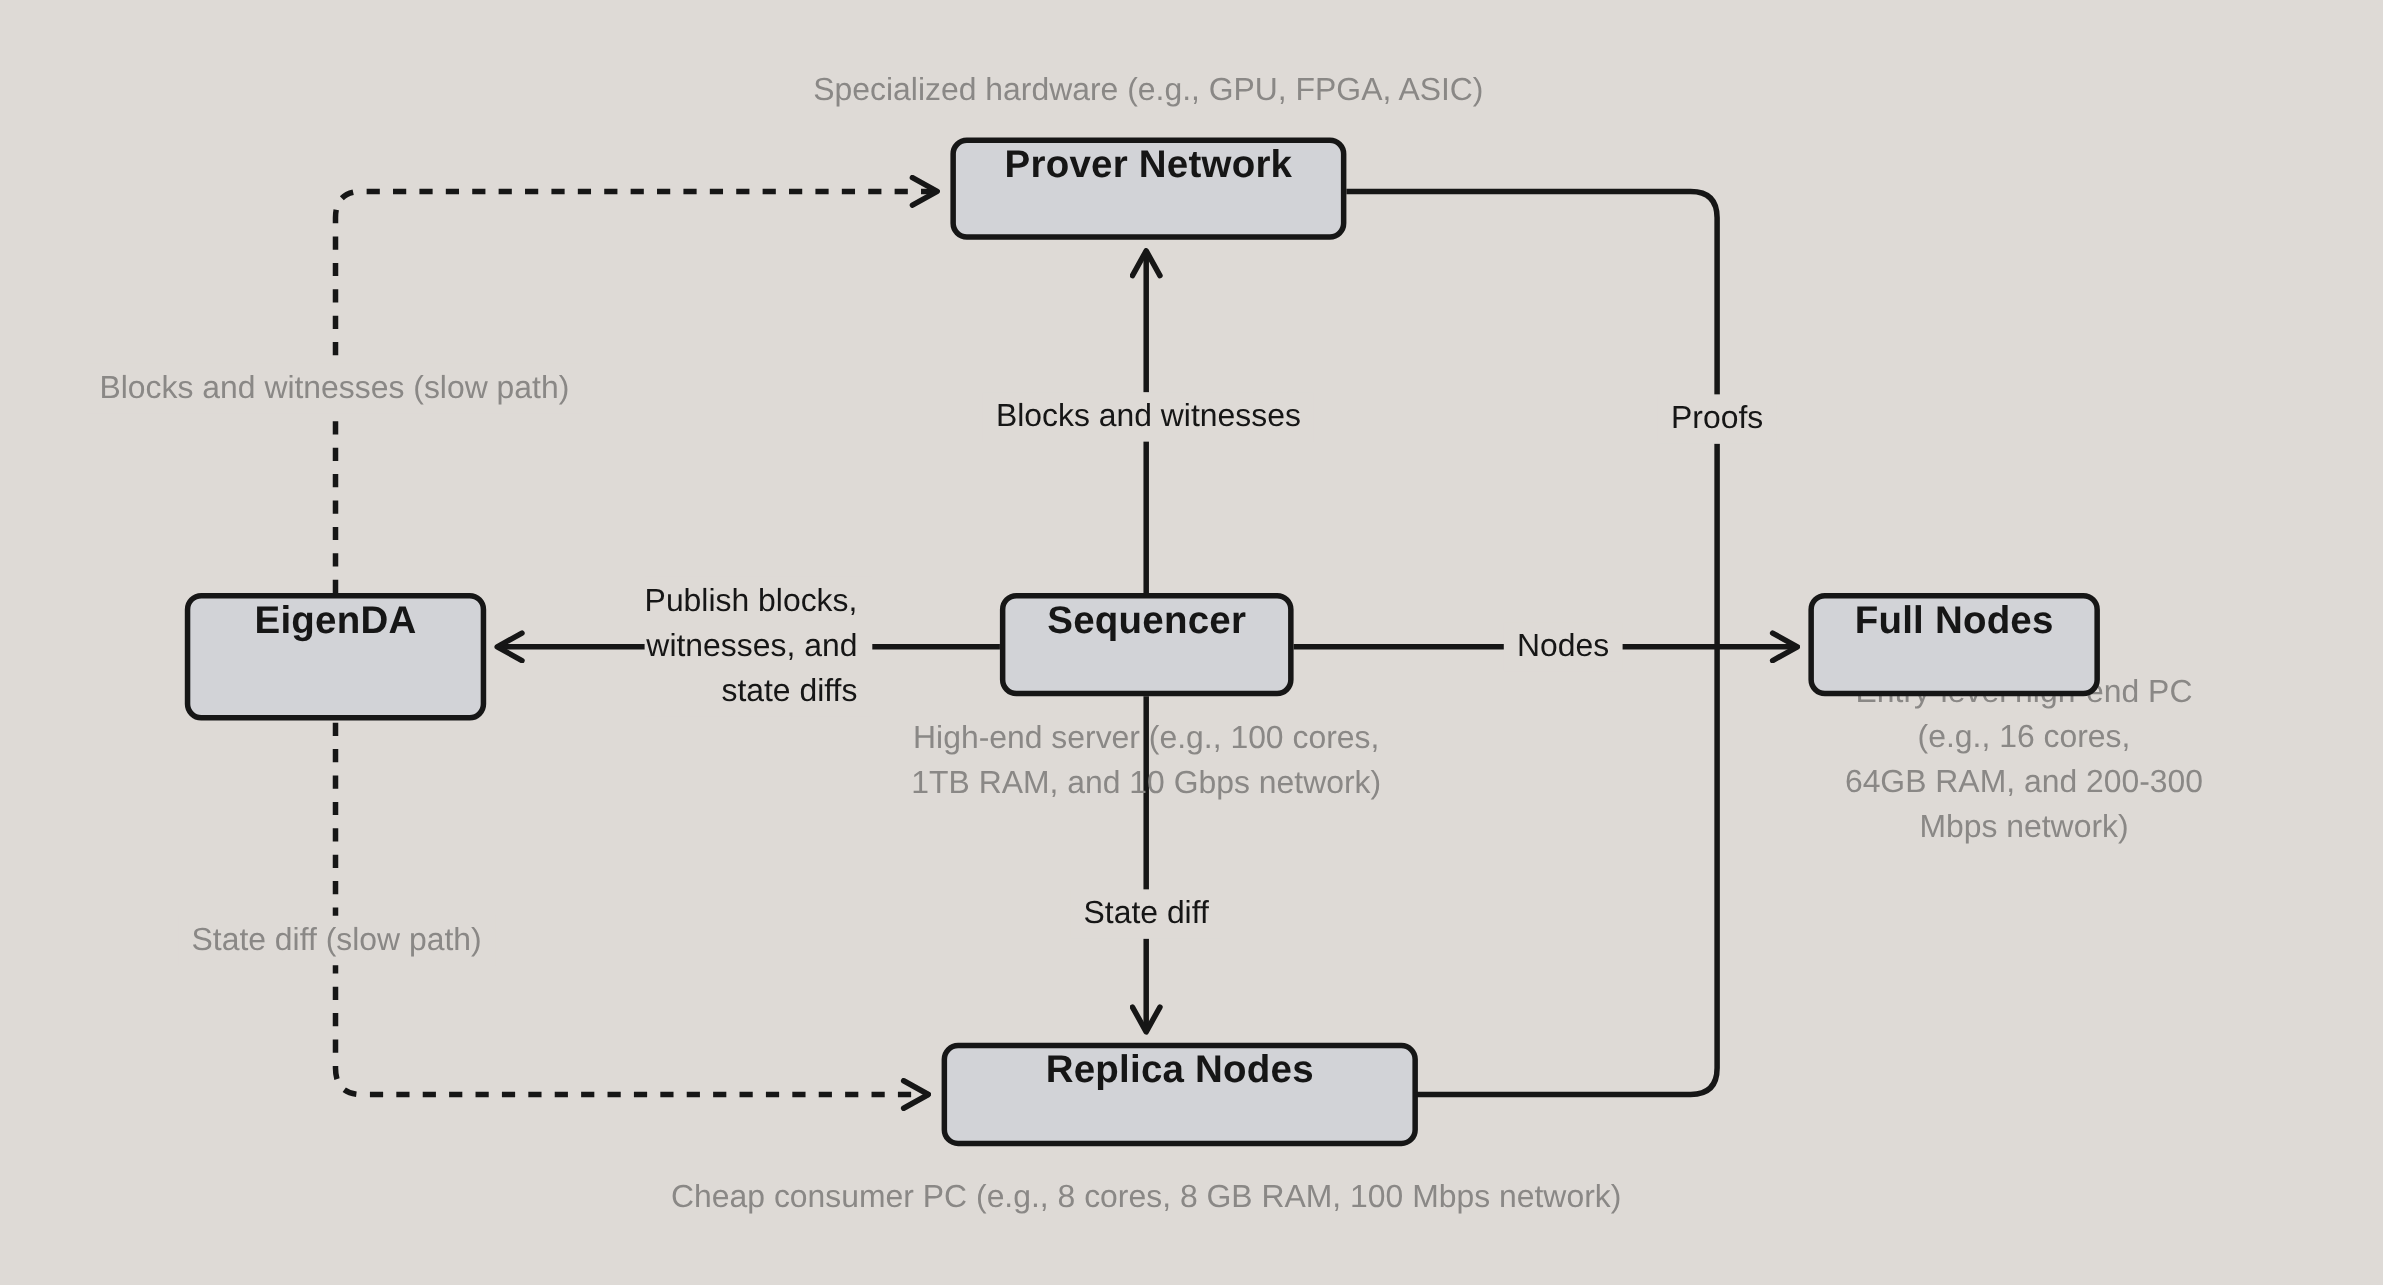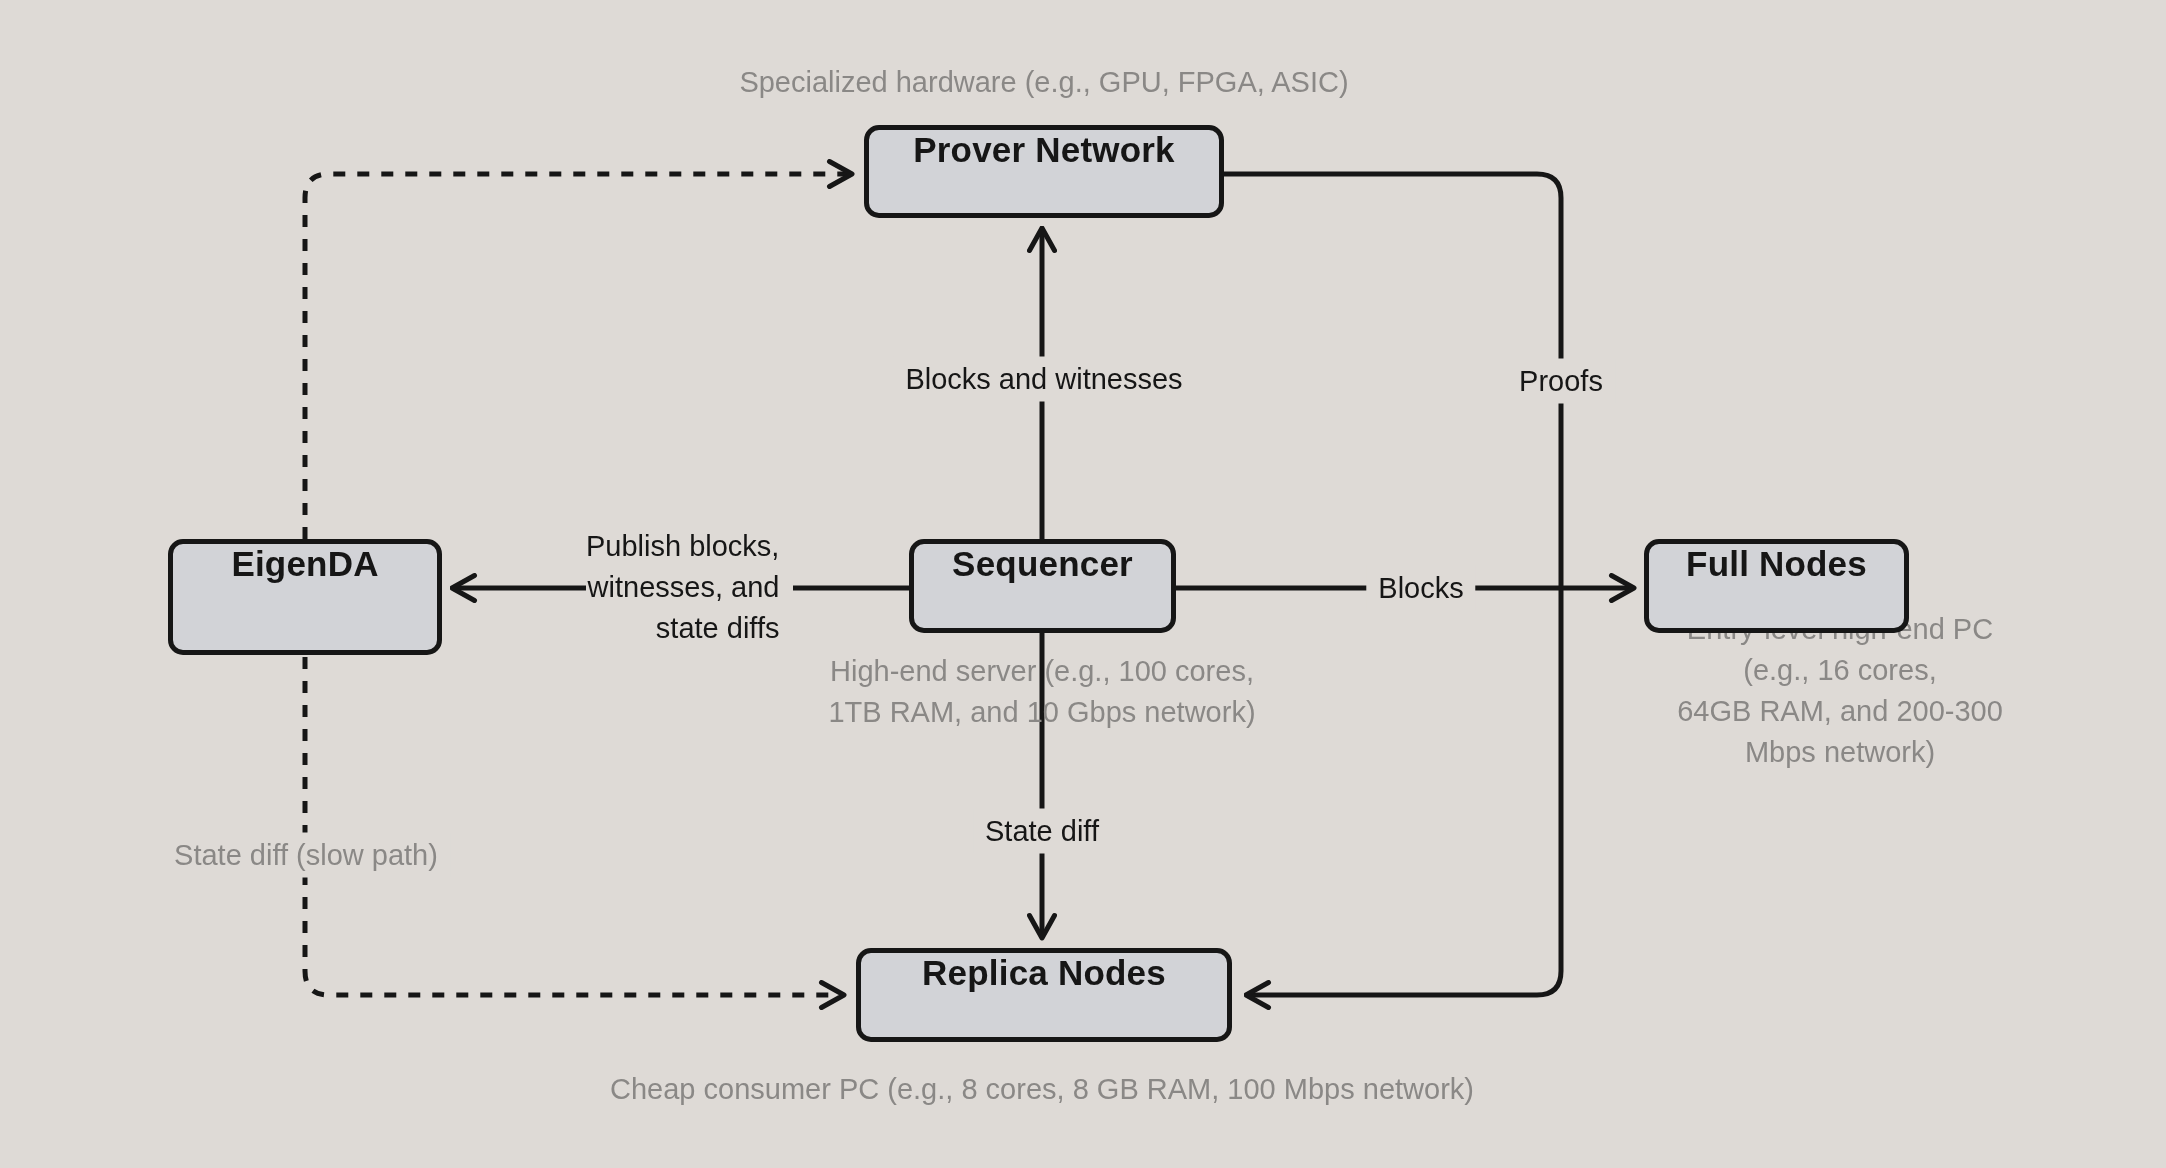--- a/index.html
+++ b/index.html
@@ -85,43 +85,44 @@
   </div>
 
   <div class="node" style="left:1644px;top:539px;width:265px;height:94px">
     <span class="node-label">Full Nodes</span>
   </div>
 
   <div class="node" style="left:909px;top:539px;width:267px;height:94px">
     <span class="node-label">Sequencer</span>
   </div>
 
-  <div class="node" style="left:856px;top:948px;width:376px;height:94px">
+  <div class="node" style="left:856px;top:948px;width:433px;height:94px">
     <span class="node-label">Replica Nodes</span>
   </div>
 
   <div class="caption" style="left:1044px;top:82px">Specialized hardware (e.g., GPU, FPGA, ASIC)</div>
 
 
   <div class="caption" style="left:1042px;top:692px">High-end server (e.g., 100 cores,
 1TB RAM, and 10 Gbps network)</div>
 
   <div class="caption" style="left:1840px;top:691px">Entry-level high-end PC (e.g., 16 cores,
 64GB RAM, and 200-300 Mbps network)</div>
 
   <div class="caption" style="left:1042px;top:1089px">Cheap consumer PC (e.g., 8 cores, 8 GB RAM, 100 Mbps network)</div>
 
   <div class="edge-label" style="left:1044px;top:379px">Blocks and witnesses</div>
 
   <div class="edge-label" style="left:1561px;top:381px">Proofs</div>
 
-  <div class="edge-label" style="left:1421px;top:588px">Blocks</div>
+  <div class="edge-label" style="left:1421px;top:588px">Nodes</div>
 
   <div class="edge-label multiline" style="left:586px;top:524px">Publish blocks,
 witnesses, and
 state diffs</div>
 
   <div class="edge-label" style="left:1042px;top:831px">State diff</div>
 
+  <div class="edge-label muted" style="left:304px;top:353px">Blocks and witnesses (slow path)</div>
 
   <div class="edge-label muted" style="left:306px;top:855px">State diff (slow path)</div>
 
 </div>
 
 </body></html>

